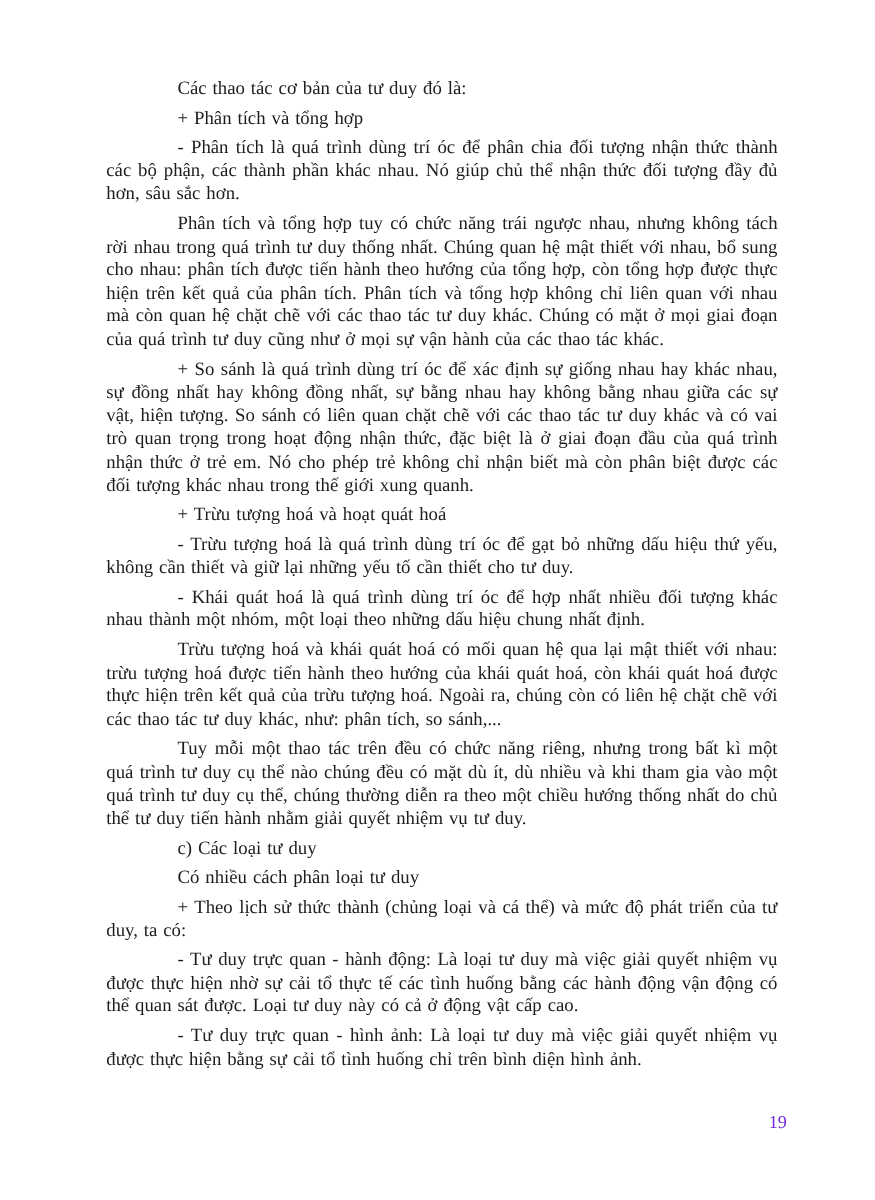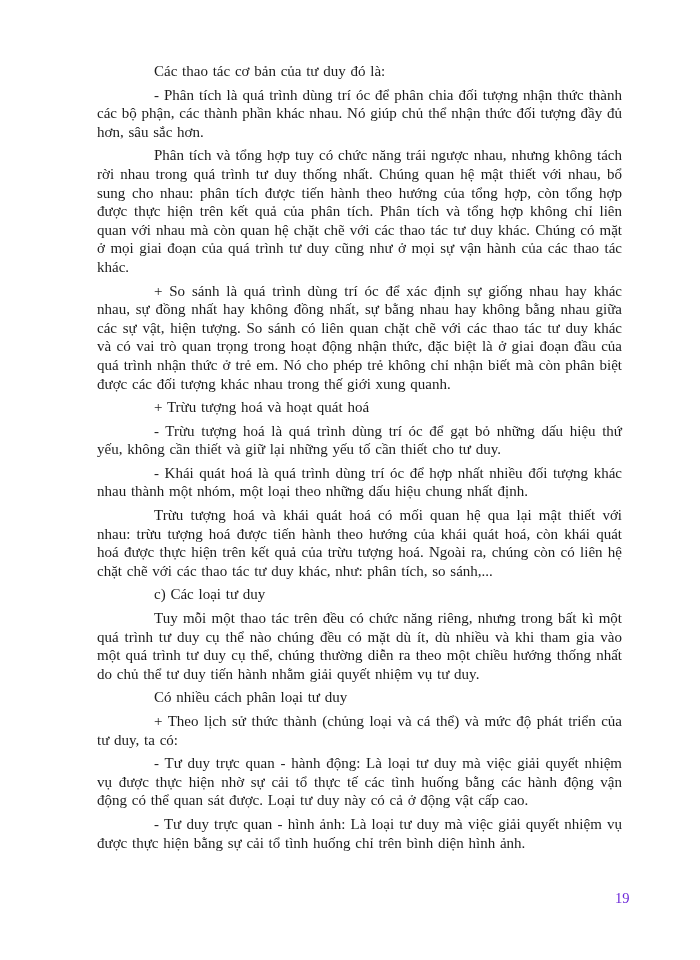--- a/index.html
+++ b/index.html
@@ -18,21 +18,21 @@
     font-family: "Liberation Serif", "DejaVu Serif", serif;
     color: #1c1c1c;
   }
   .page-text {
     position: absolute;
     left: 85px;
     top: 62px;
     width: 537px;
   }
   .page-text p {
-    margin: 0 0 5px 12px;
+    margin: 0 0 5px 0;
     font-size: 15px;
     line-height: 18.6px;
     text-align: justify;
     text-indent: 57px;
     word-spacing: 1px;
   }
   .page-number {
     position: absolute;
     left: 615px;
     top: 889px;
@@ -40,28 +40,29 @@
     line-height: 18px;
     color: #6d28d9;
   }
 </style>
 </head>
 <body>
 
 <div class="page">
   <div class="page-text">
       <p>Các thao tác cơ bản của tư duy đó là:</p>
+      <p>+ Phân tích và tổng hợp</p>
       <p>- Phân tích là quá trình dùng trí óc để phân chia đối tượng nhận thức thành các bộ phận, các thành phần khác nhau. Nó giúp chủ thể nhận thức đối tượng đầy đủ hơn, sâu sắc hơn.</p>
       <p>Phân tích và tổng hợp tuy có chức năng trái ngược nhau, nhưng không tách rời nhau trong quá trình tư duy thống nhất. Chúng quan hệ mật thiết với nhau, bổ sung cho nhau: phân tích được tiến hành theo hướng của tổng hợp, còn tổng hợp được thực hiện trên kết quả của phân tích. Phân tích và tổng hợp không chỉ liên quan với nhau mà còn quan hệ chặt chẽ với các thao tác tư duy khác. Chúng có mặt ở mọi giai đoạn của quá trình tư duy cũng như ở mọi sự vận hành của các thao tác khác.</p>
       <p>+ So sánh là quá trình dùng trí óc để xác định sự giống nhau hay khác nhau, sự đồng nhất hay không đồng nhất, sự bằng nhau hay không bằng nhau giữa các sự vật, hiện tượng. So sánh có liên quan chặt chẽ với các thao tác tư duy khác và có vai trò quan trọng trong hoạt động nhận thức, đặc biệt là ở giai đoạn đầu của quá trình nhận thức ở trẻ em. Nó cho phép trẻ không chỉ nhận biết mà còn phân biệt được các đối tượng khác nhau trong thế giới xung quanh.</p>
       <p>+ Trừu tượng hoá và hoạt quát hoá</p>
       <p>- Trừu tượng hoá là quá trình dùng trí óc để gạt bỏ những dấu hiệu thứ yếu, không cần thiết và giữ lại những yếu tố cần thiết cho tư duy.</p>
       <p>- Khái quát hoá là quá trình dùng trí óc để hợp nhất nhiều đối tượng khác nhau thành một nhóm, một loại theo những dấu hiệu chung nhất định.</p>
       <p>Trừu tượng hoá và khái quát hoá có mối quan hệ qua lại mật thiết với nhau: trừu tượng hoá được tiến hành theo hướng của khái quát hoá, còn khái quát hoá được thực hiện trên kết quả của trừu tượng hoá. Ngoài ra, chúng còn có liên hệ chặt chẽ với các thao tác tư duy khác, như: phân tích, so sánh,...</p>
+      <p>Tuy mỗi một thao tác trên đều có chức năng riêng, nhưng trong bất kì một quá trình tư duy cụ thể nào chúng đều có mặt dù ít, dù nhiều và khi tham gia vào một quá trình tư duy cụ thể, chúng thường diễn ra theo một chiều hướng thống nhất do chủ thể tư duy tiến hành nhằm giải quyết nhiệm vụ tư duy.</p>
       <p>c) Các loại tư duy</p>
-      <p>Tuy mỗi một thao tác trên đều có chức năng riêng, nhưng trong bất kì một quá trình tư duy cụ thể nào chúng đều có mặt dù ít, dù nhiều và khi tham gia vào một quá trình tư duy cụ thể, chúng thường diễn ra theo một chiều hướng thống nhất do chủ thể tư duy tiến hành nhằm giải quyết nhiệm vụ tư duy.</p>
       <p>Có nhiều cách phân loại tư duy</p>
       <p>+ Theo lịch sử thức thành (chủng loại và cá thể) và mức độ phát triển của tư duy, ta có:</p>
       <p>- Tư duy trực quan - hành động: Là loại tư duy mà việc giải quyết nhiệm vụ được thực hiện nhờ sự cải tổ thực tế các tình huống bằng các hành động vận động có thể quan sát được. Loại tư duy này có cả ở động vật cấp cao.</p>
       <p>- Tư duy trực quan - hình ảnh: Là loại tư duy mà việc giải quyết nhiệm vụ được thực hiện bằng sự cải tổ tình huống chỉ trên bình diện hình ảnh.</p>
     </div>
   <div class="page-number">19</div>
 </div>
 
 </body></html>

